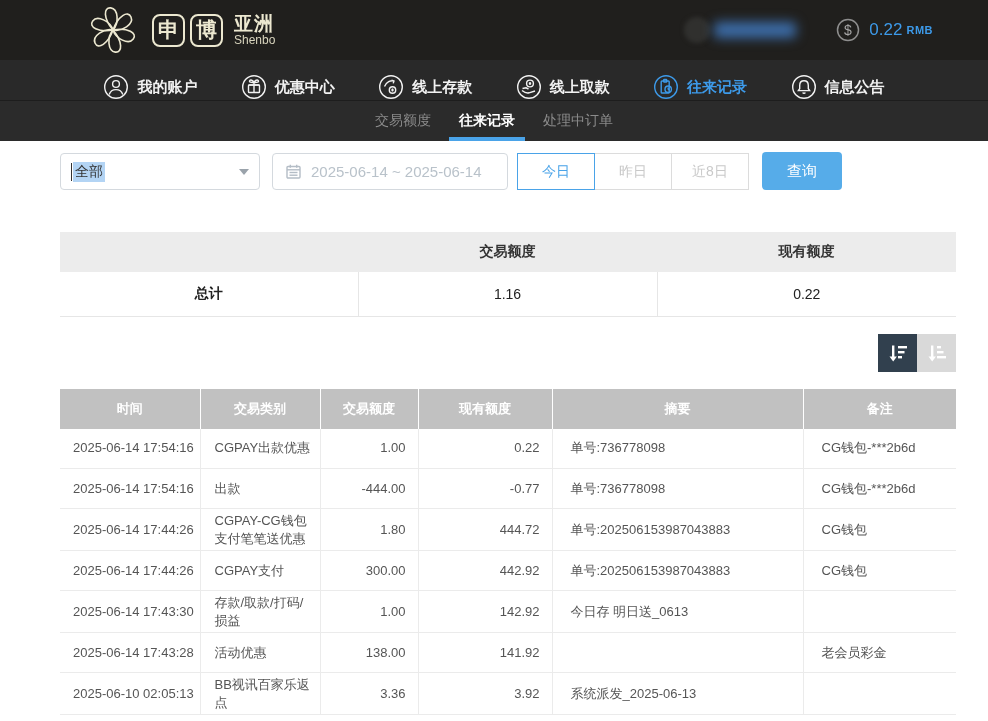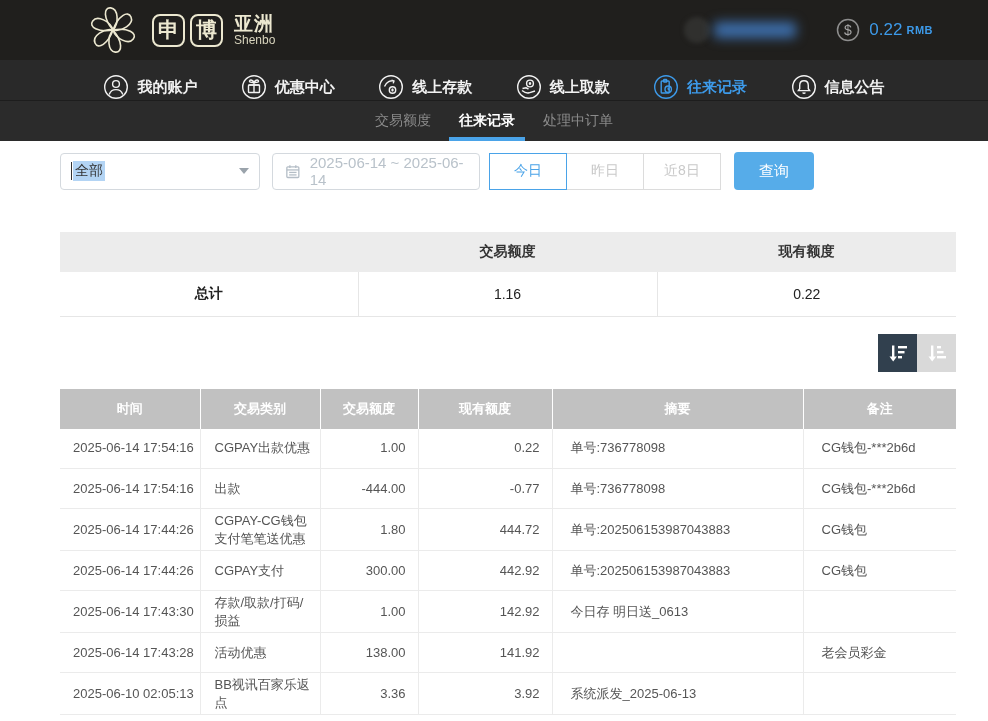--- a/index.html
+++ b/index.html
@@ -33,28 +33,28 @@
   
   .subnav { height:40px; background:#2b2b2b; display:flex; justify-content:center; gap:16px; }
   .subtab { position:relative; display:flex; align-items:center; padding:0 6px; height:100%;
             color:#8b8b8b; font-size:14px; cursor:pointer; white-space:nowrap; }
   .subtab.active { color:#ffffff; font-weight:bold; }
   .subtab .underline { display:none; }
   .subtab.active .underline { display:block; position:absolute; left:50%; transform:translateX(-50%);
             bottom:0; width:76px; height:4px; background:#4aa3e8; }
 
   
-  .filter-row { margin:11px 0 0 60px; display:flex; align-items:center; }
+  .filter-row { margin:11px 0 0 60px; display:flex; align-items:flex-end; }
   .select-box { width:200px; height:37px; border:1px solid #d4d9de; border-radius:4px; background:#fff;
                 display:flex; align-items:center; padding:0 10px; cursor:pointer; }
   .text-caret { width:1px; height:18px; background:#333; margin-right:1px; }
   .sel-hl { background:#b3d4f4; color:#333; font-size:14px; padding:1px 2px; }
   .select-caret { margin-left:auto; width:0; height:0; border-left:5px solid transparent;
                   border-right:5px solid transparent; border-top:6px solid #9aa3ab; }
-  .date-box { margin-left:12px; width:208px; height:37px; border:1px solid #d4d9de; border-radius:4px;
+  .date-box { margin-left:12px; width:236px; height:37px; border:1px solid #d4d9de; border-radius:4px;
               display:flex; align-items:center; gap:9px; padding:0 12px; color:#b9c2ca; font-size:15px; cursor:pointer; }
   .date-box svg { width:17px; height:17px; stroke:#b4bdc6; fill:none; stroke-width:1.4; }
   .quick-group { margin-left:10px; display:flex; }
   .quick-btn { width:78px; height:37px; border:1px solid #dcdcdc; background:#fff; color:#c9c9c9;
                font-size:14px; display:flex; align-items:center; justify-content:center; cursor:pointer; margin-left:-1px; }
   .quick-btn.active { border-color:#4aa3e8; color:#4aa3e8; position:relative; z-index:1; }
   .search-btn { margin-left:13px; width:80px; height:38px; background:#56ace9; border:none; border-radius:4px;
                 color:#fff; font-size:15px; cursor:pointer; }
 
   

